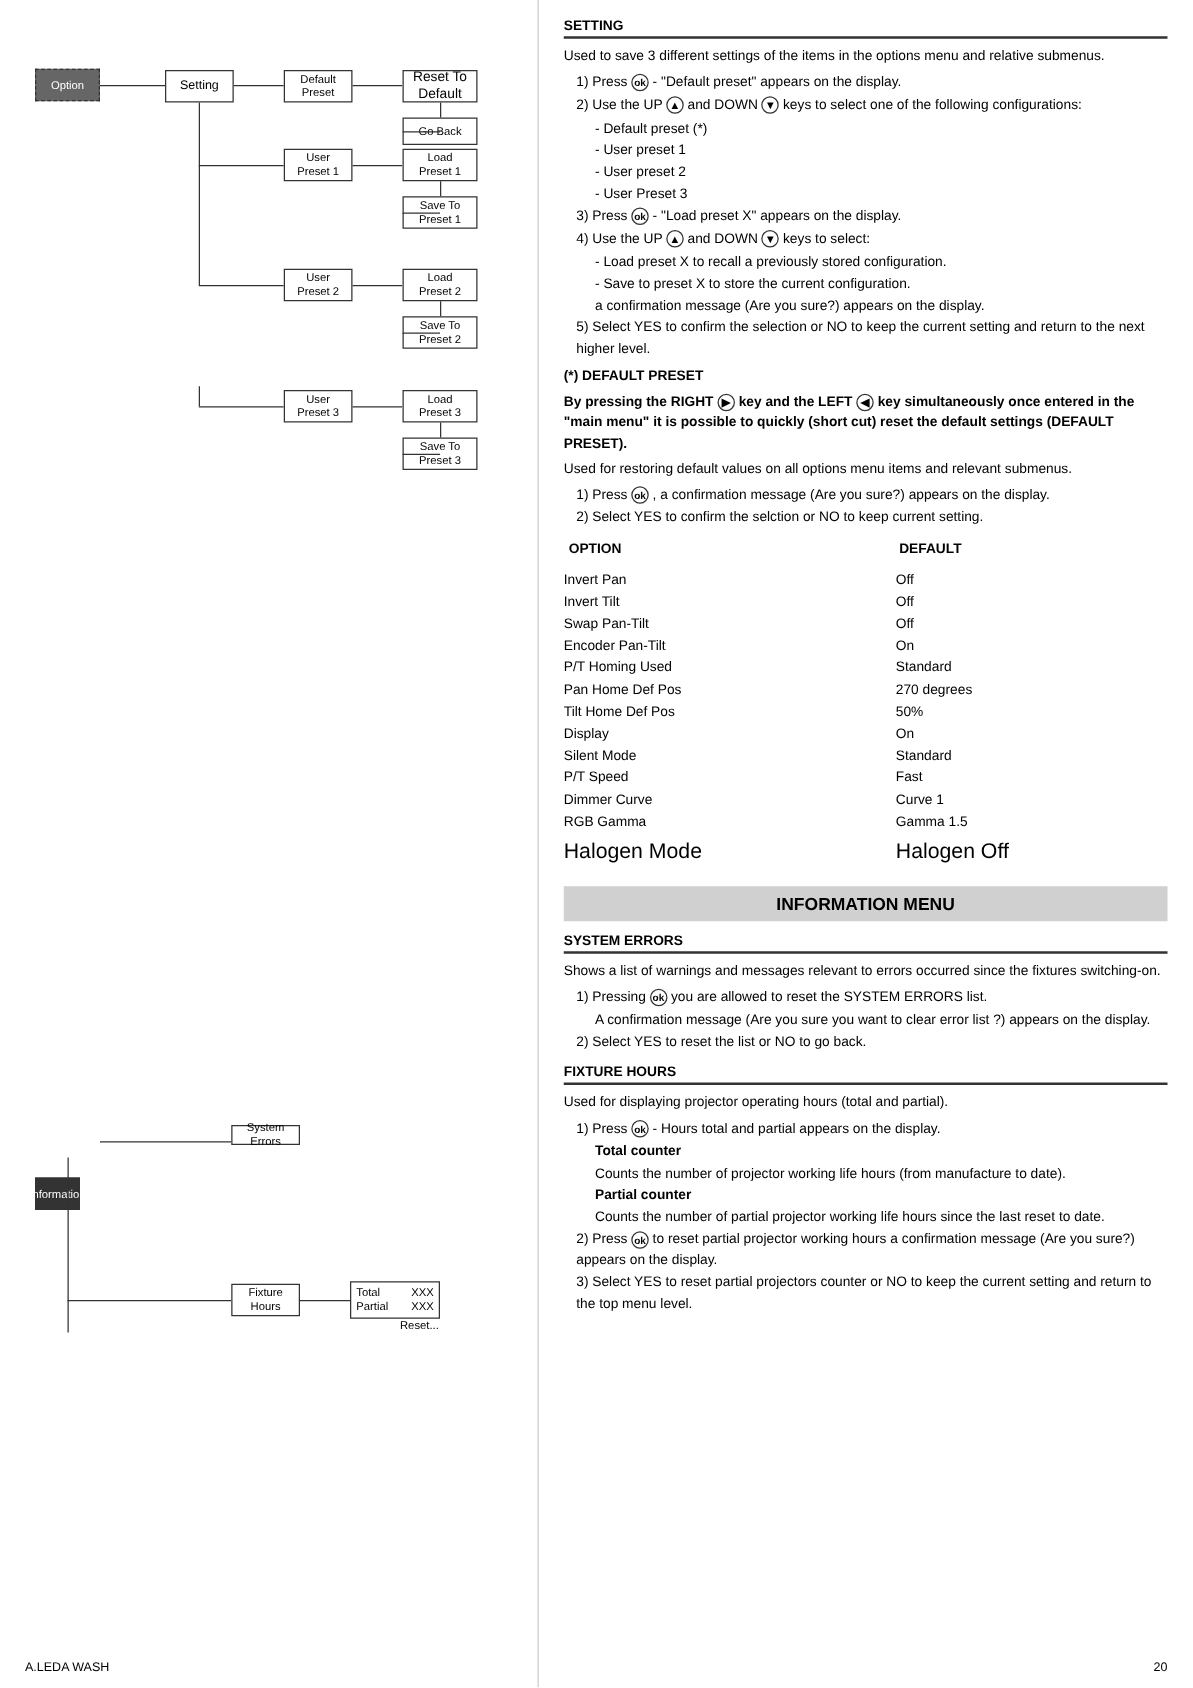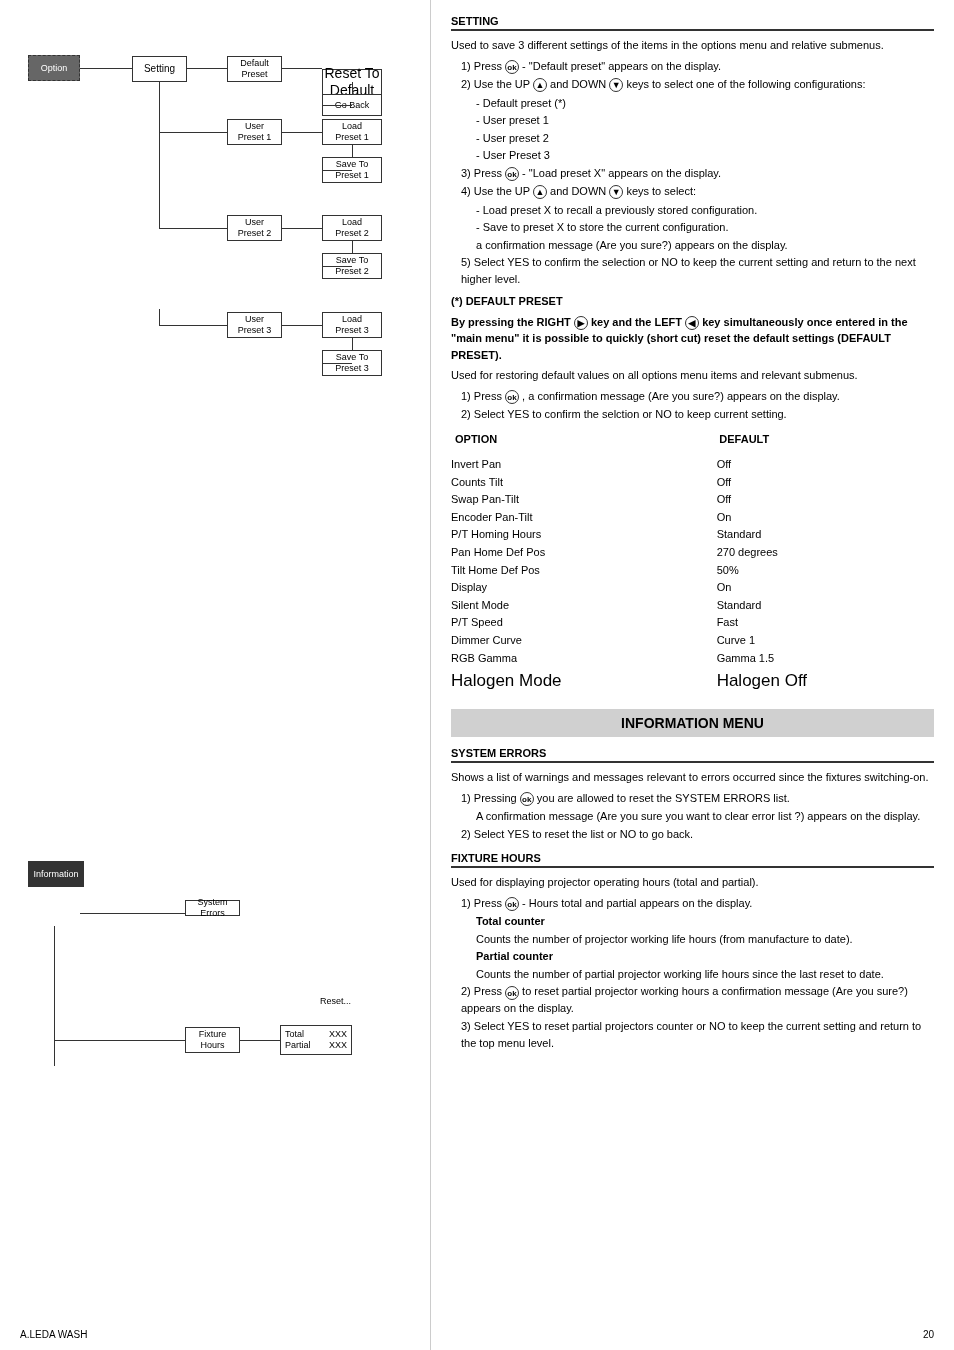--- a/index.html
+++ b/index.html
@@ -181,21 +181,21 @@
 
       <div class="hline" style="left:177px; top:48px; width:40px;"></div>
 
       <div class="node" style="left:217px; top:36px; width:55px; height:26px; font-size:9px;">
         <span style="white-space:pre-wrap;">Default
 Preset</span>
       </div>
 
       <div class="hline" style="left:272px; top:48px; width:40px;"></div>
 
-      <div class="node" style="left:312px; top:49px; width:60px; height:26px; font-size:14px;">
+      <div class="node" style="left:312px; top:36px; width:60px; height:26px; font-size:11px;">
         <span style="white-space:pre-wrap;">Reset To
 Default</span>
       </div>
 
       <div class="node" style="left:312px; top:74px; width:60px; height:22px; font-size:9px;">
         <span>Go Back</span>
       </div>
 
       <div class="vline" style="left:342px; top:62px; height:12px;"></div>
       <div class="hline" style="left:312px; top:85px; width:30px;"></div>
@@ -251,21 +251,21 @@
       <div class="node" style="left:312px; top:330px; width:60px; height:26px; font-size:9px;">
         <span style="white-space:pre-wrap;">Save To
 Preset 3</span>
       </div>
       <div class="vline" style="left:342px; top:318px; height:12px;"></div>
       <div class="hline" style="left:312px; top:343px; width:30px;"></div>
 
       <div class="vline" style="left:149px; top:192px; height:16px;"></div>
       <div class="vline" style="left:149px; top:289px; height:16px;"></div>
 
-      <div class="node info" style="left:18px; top:841px; width:56px; height:26px; font-size:9px;">
+      <div class="node info" style="left:18px; top:922px; width:36px; height:26px; font-size:9px;">
         <span>Information</span>
       </div>
 
       <div class="hline" style="left:70px; top:893px; width:105px;"></div>
       <div class="node" style="left:175px; top:880px; width:55px; height:16px; font-size:9px;">
         <span style="white-space:pre-wrap;">System
 Errors</span>
       </div>
 
       <div class="vline" style="left:44px; top:906px; height:140px;"></div>
@@ -282,21 +282,21 @@
         <div style="display:flex; justify-content:space-between; width:100%;">
           <span>Total</span>
           <span>XXX</span>
         </div>
         <div style="display:flex; justify-content:space-between; width:100%;">
           <span>Partial</span>
           <span>XXX</span>
         </div>
       </div>
 
-      <div style="position:absolute; left:310px; top:976px; font-size:9px;">
+      <div style="position:absolute; left:310px; top:1035px; font-size:9px;">
         <span>Reset...</span>
       </div>
     </div>
   </div>
 
   <div class="right-panel">
 
     <div class="section-title">SETTING</div>
 
     <p class="section-text">Used to save 3 different settings of the items in the options menu and relative submenus.</p>
@@ -370,33 +370,33 @@
         <td class="bold-text">DEFAULT</td>
       </tr>
     </tbody>
       </table>
     <div id="defaults-rows">
         <div style="display: flex; font-size: 11px; line-height: 1.6;">
           <span style="width: 55%;">Invert Pan</span>
           <span>Off</span>
         </div>
         <div style="display: flex; font-size: 11px; line-height: 1.6;">
-          <span style="width: 55%;">Counts Tilt</span>
+          <span style="width: 55%;">Invert Tilt</span>
           <span>Off</span>
         </div>
         <div style="display: flex; font-size: 11px; line-height: 1.6;">
           <span style="width: 55%;">Swap Pan-Tilt</span>
           <span>Off</span>
         </div>
         <div style="display: flex; font-size: 11px; line-height: 1.6;">
           <span style="width: 55%;">Encoder Pan-Tilt</span>
           <span>On</span>
         </div>
         <div style="display: flex; font-size: 11px; line-height: 1.6;">
-          <span style="width: 55%;">P/T Homing Hours</span>
+          <span style="width: 55%;">P/T Homing Used</span>
           <span>Standard</span>
         </div>
         <div style="display: flex; font-size: 11px; line-height: 1.6;">
           <span style="width: 55%;">Pan Home Def Pos</span>
           <span>270 degrees</span>
         </div>
         <div style="display: flex; font-size: 11px; line-height: 1.6;">
           <span style="width: 55%;">Tilt Home Def Pos</span>
           <span>50%</span>
         </div>

